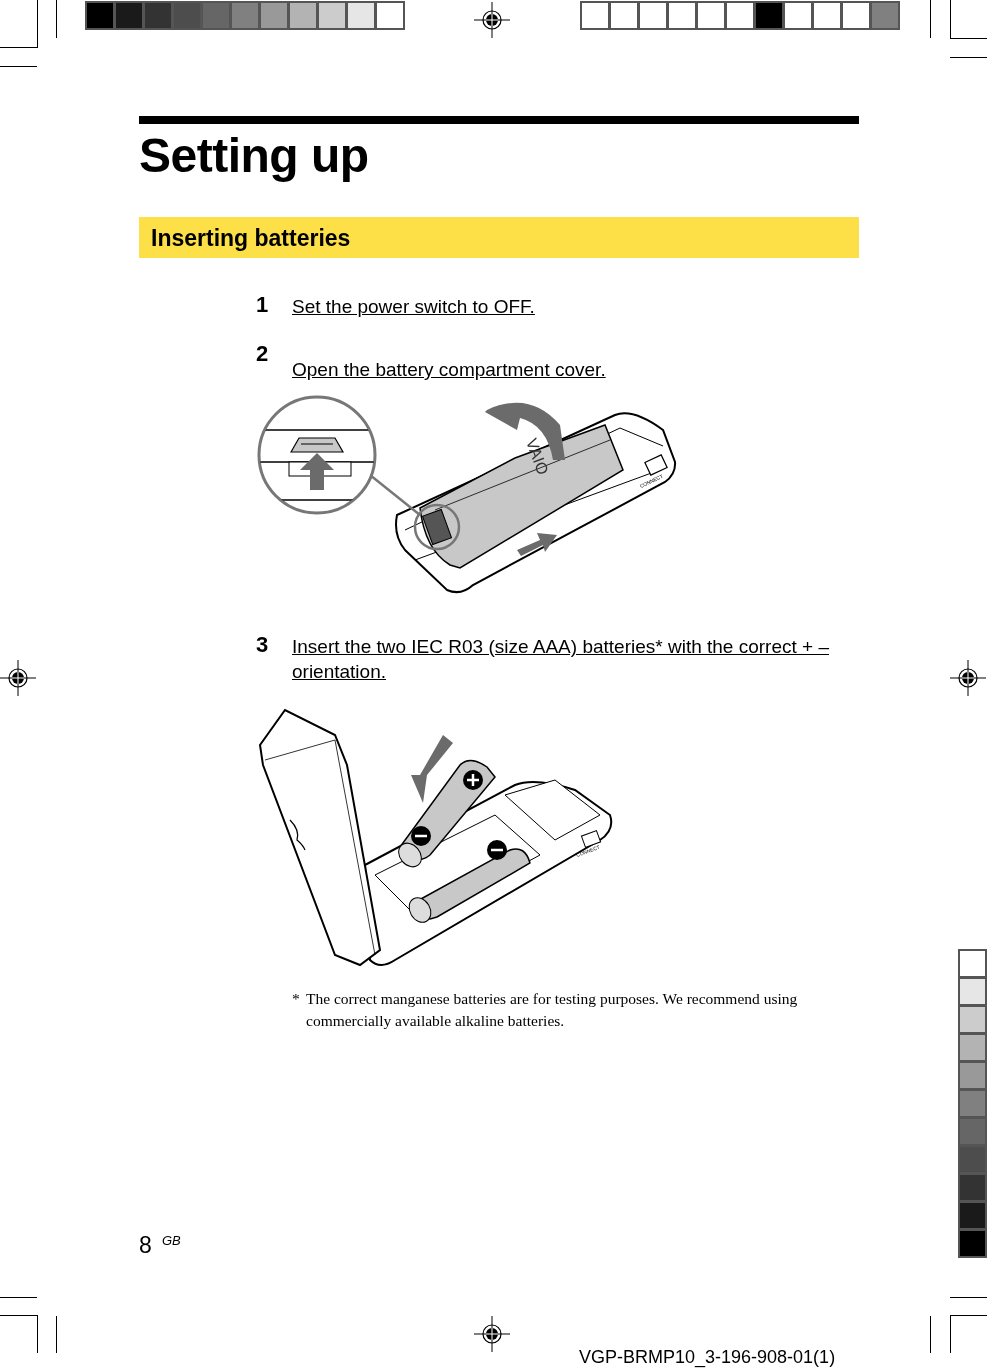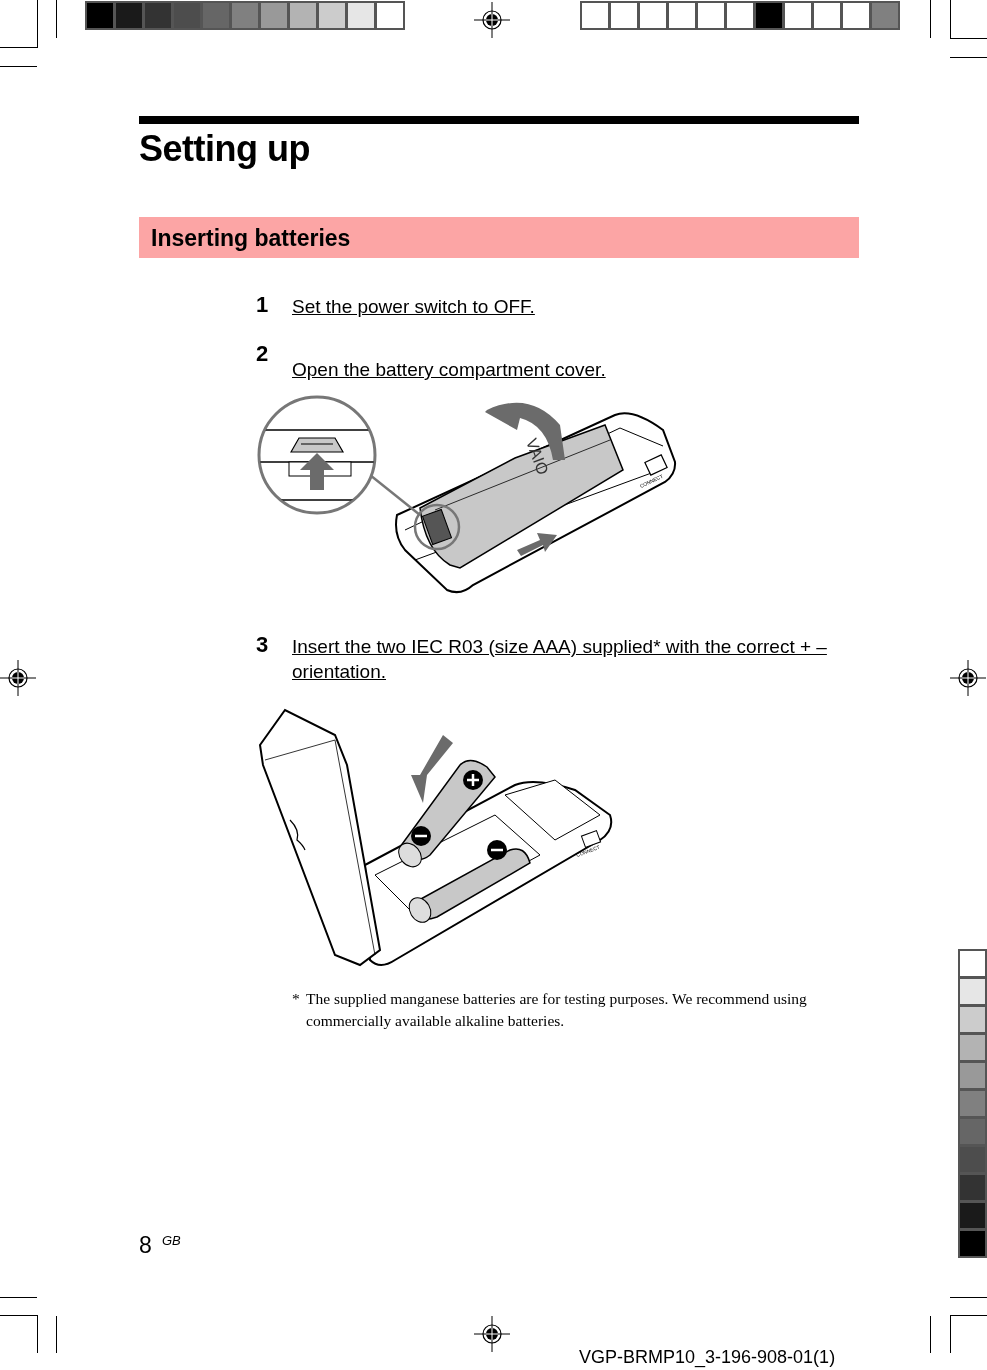--- a/index.html
+++ b/index.html
@@ -4,22 +4,22 @@
 <style>
   html, body { margin:0; padding:0; background:#fff; }
   body { width:987px; height:1370px; position:relative; overflow:hidden;
          font-family:"Liberation Sans", sans-serif; color:#000; }
   .abs { position:absolute; }
   .swatch-row { position:absolute; display:flex; border:2px solid #555; background:#555; gap:3px; padding:0; }
   .swatch { width:26px; height:25px; }
   .swatch-col { position:absolute; display:flex; flex-direction:column; border:2px solid #555; background:#555; gap:3px; }
   .swatch-col .swatch { width:25px; height:25px; }
   .top-rule { position:absolute; left:139px; top:116px; width:720px; height:8px; background:#000; }
-  .page-title { position:absolute; left:139px; top:128px; font-size:36px; font-weight:bold; letter-spacing:-0.5px;text-align:center; }
-  .section-bar { position:absolute; left:139px; top:217px; width:720px; height:41px; background:#fca5a5; }
+  .page-title { position:absolute; left:139px; top:128px; font-size:48px; font-weight:bold; letter-spacing:-0.5px;text-align:center; }
+  .section-bar { position:absolute; left:139px; top:217px; width:720px; height:41px; background:#fde047; }
   .section-title { position:absolute; left:12px; top:8px; font-size:23px; font-weight:bold; }
   .step { position:absolute; left:256px; font-size:19px; line-height:25px; }
   .step-num { position:absolute; left:0; top:0; font-weight:bold; font-size:22px; }
   .step-text { position:absolute; left:36px; top:0; width:560px;text-decoration:underline; }
   .footnote { position:absolute; left:292px; top:988px; width:560px;
               font-family:"Liberation Serif", serif; font-size:15.5px; line-height:22px; }
   .fn-star { position:absolute; left:0; top:0; }
   .fn-text { position:absolute; left:14px; top:0; width:550px; }
   .page-num { position:absolute; left:139px; top:1232px; font-size:23px; }
   .page-lang { position:absolute; left:162px; top:1233px; font-size:13px; font-style:italic; }
@@ -168,21 +168,21 @@
     </clipPath>
   <path d="M55,100 L55,80 L45,80 L62,63 L79,80 L69,80 L69,100 Z" fill="#6b6b6b"></path>
 
   <path d="M232,20 Q275,0 305,35 L310,70 L298,70 Q292,35 265,28 L262,40 L230,22 Z" fill="#6b6b6b"></path>
 
   <path d="M262,160 L285,150 L282,143 L302,145 L290,162 L288,155 L266,166 Z" fill="#6b6b6b"></path>
 </svg>
 
 <div class="step" style="top:632px;">
   <span class="step-num">3</span>
-  <span class="step-text" style="top:2px;width:560px">Insert the two IEC R03 (size AAA) supplied* with the correct + – orientation.</span>
+  <span class="step-text" style="top:2px;width:560px">Insert the two IEC R03 (size AAA) batteries* with the correct + – orientation.</span>
 </div>
 
 <svg class="abs" style="left:255px;top:705px" width="370" height="270" viewBox="0 0 370 270">
 
   <path d="M110,160 L260,80 Q280,72 320,85 L355,110 Q360,125 345,135 L140,255 Q125,265 115,255 Z" fill="#fff" stroke="#000" stroke-width="2"></path>
   <path d="M250,90 L300,75 L345,110 L300,135 Z" fill="#fff" stroke="#000" stroke-width="1"></path>
   <rect x="328" y="128" width="16" height="12" fill="#fff" stroke="#000" stroke-width="1" transform="rotate(-20 336 134)"></rect>
   <text x="322" y="152" font-size="5" font-family="Liberation Sans, sans-serif" transform="rotate(-20 322 152)">CONNECT</text>
   <path d="M120,170 L240,110 L285,150 L165,215 Z" fill="#fff" stroke="#000" stroke-width="1"></path>
 
@@ -208,18 +208,18 @@
   <g>
     <circle cx="242" cy="145" r="10" fill="#000"></circle>
     <line x1="236" y1="145" x2="248" y2="145" stroke="#fff" stroke-width="2.5"></line>
   </g>
 
   <path d="M188,30 L198,38 L172,70 L168,98 L156,70 L165,70 Z" fill="#6b6b6b"></path>
 </svg>
 
 <div class="footnote">
   <span class="fn-star">*</span>
-  <span class="fn-text">The supplied manganese batteries are for testing purposes. We recommend using commercially available alkaline batteries.</span>
+  <span class="fn-text">The correct manganese batteries are for testing purposes. We recommend using commercially available alkaline batteries.</span>
 </div>
 
 <div class="page-num">8</div>
 <div class="page-lang">GB</div>
 <div class="doc-code">VGP-BRMP10_3-196-908-01(1)</div>
 
 </body></html>

